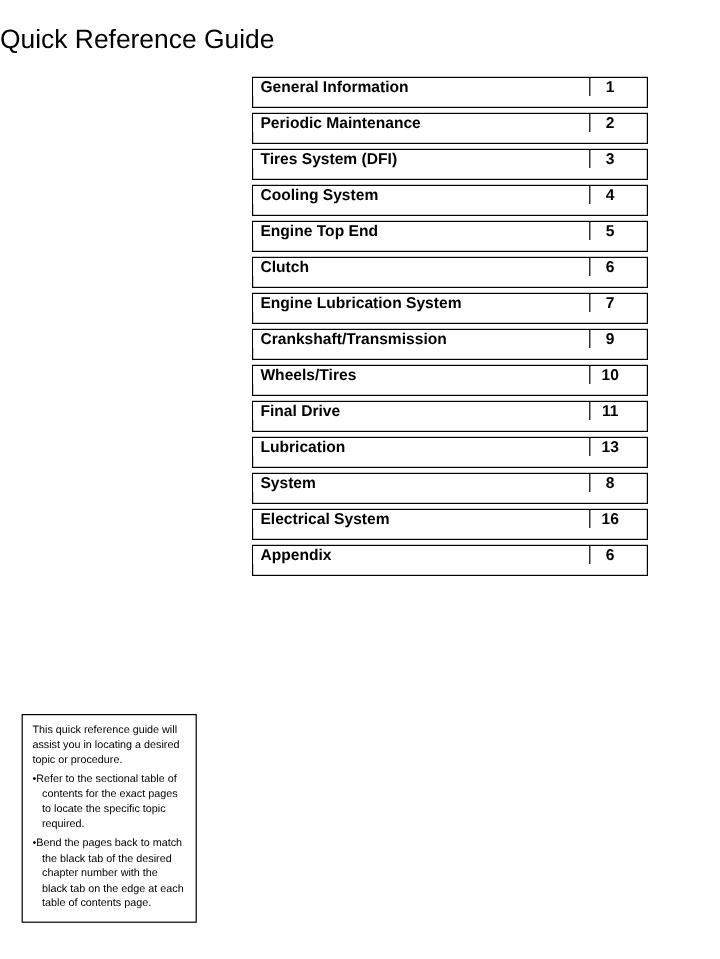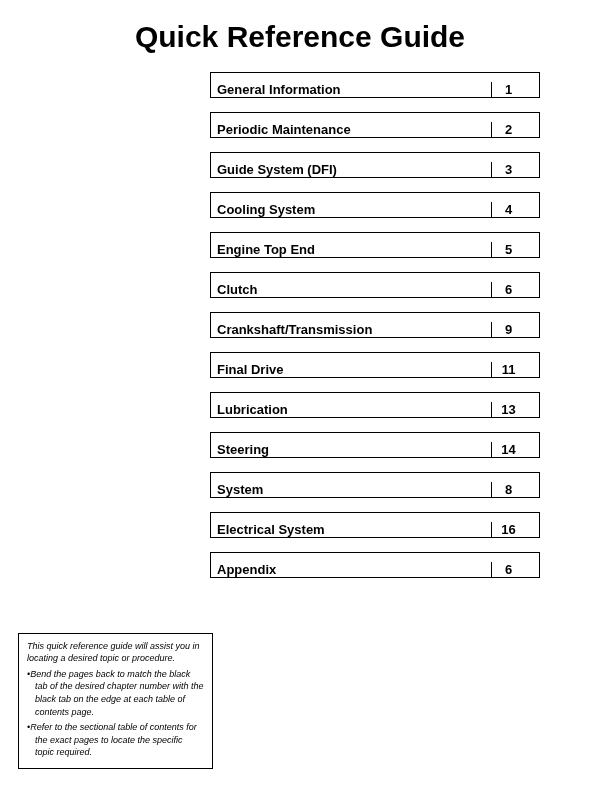--- a/index.html
+++ b/index.html
@@ -18,36 +18,36 @@
 
     .page {
       width: 600px;
       height: 799px;
       background: #fff;
       position: relative;
       padding: 20px 0;
     }
 
     .title {
-      text-align: center;
-      font-size: 30px;
-      font-weight: bold;
+      text-align: left;
+      font-size: 22px;
+      font-weight: normal;
       margin-bottom: 18px;
       color: #000;
     }
 
     .toc-container {
       margin-left: 210px;
       width: 330px;
     }
 
     .toc-row {
       display: flex;
-      align-items: flex-end;
-      margin-bottom: 14px;
+      align-items: flex-start;
+      margin-bottom: 4px;
       border: 1.5px solid #000;
       height: 26px;
     }
 
     .toc-label {
       flex: 1;
       font-weight: bold;
       font-size: 13px;
       padding-left: 6px;
       display: flex;
@@ -71,28 +71,27 @@
     .toc-tab {
       width: 14px;
       background: #222;
       flex-shrink: 0;
     }
 
     .note-box {
       position: absolute;
       left: 18px;
       bottom: 30px;
-      width: 195px;
+      width: 146px;
       border: 1.5px solid #000;
       padding: 6px 8px;
       font-size: 9px;
       color: #000;
       line-height: 1.4;
       background: #fff;
-      font-style: italic;
     }
 
     .note-box p {
       margin-bottom: 3px;
     }
 
     .note-box p.bullet {
       padding-left: 8px;
       text-indent: -8px;
     }
@@ -109,57 +108,62 @@
         <div class="toc-label">General Information</div>
         <div class="toc-num">1</div>
         <div class="toc-tab"></div>
       </div>
       <div class="toc-row">
         <div class="toc-label">Periodic Maintenance</div>
         <div class="toc-num">2</div>
         <div class="toc-tab"></div>
       </div>
       <div class="toc-row">
-        <div class="toc-label">Guide System (DFI)</div>
+        <div class="toc-label">Tires System (DFI)</div>
         <div class="toc-num">3</div>
         <div class="toc-tab"></div>
       </div>
       <div class="toc-row">
         <div class="toc-label">Cooling System</div>
         <div class="toc-num">4</div>
         <div class="toc-tab"></div>
       </div>
       <div class="toc-row">
         <div class="toc-label">Engine Top End</div>
         <div class="toc-num">5</div>
         <div class="toc-tab"></div>
       </div>
       <div class="toc-row">
         <div class="toc-label">Clutch</div>
         <div class="toc-num">6</div>
         <div class="toc-tab"></div>
       </div>
       <div class="toc-row">
+        <div class="toc-label">Engine Lubrication System</div>
+        <div class="toc-num">7</div>
+        <div class="toc-tab"></div>
+      </div>
+      <div class="toc-row">
         <div class="toc-label">Crankshaft/Transmission</div>
         <div class="toc-num">9</div>
+        <div class="toc-tab"></div>
+      </div>
+      <div class="toc-row">
+        <div class="toc-label">Wheels/Tires</div>
+        <div class="toc-num">10</div>
         <div class="toc-tab"></div>
       </div>
       <div class="toc-row">
         <div class="toc-label">Final Drive</div>
         <div class="toc-num">11</div>
         <div class="toc-tab"></div>
       </div>
       <div class="toc-row">
         <div class="toc-label">Lubrication</div>
         <div class="toc-num">13</div>
-        <div class="toc-tab"></div>
-      </div>
-      <div class="toc-row">
-        <div class="toc-label">Steering</div>
-        <div class="toc-num">14</div>
         <div class="toc-tab"></div>
       </div>
       <div class="toc-row">
         <div class="toc-label">System</div>
         <div class="toc-num">8</div>
         <div class="toc-tab"></div>
       </div>
       <div class="toc-row">
         <div class="toc-label">Electrical System</div>
         <div class="toc-num">16</div>
@@ -167,17 +171,17 @@
       </div>
       <div class="toc-row">
         <div class="toc-label">Appendix</div>
         <div class="toc-num">6</div>
         <div class="toc-tab"></div>
       </div>
     </div>
 
   <div class="note-box">
     <p>This quick reference guide will assist you in locating a desired topic or procedure.</p>
+    <p class="bullet">•Refer to the sectional table of contents for the exact pages to locate the specific topic required.</p>
     <p class="bullet">•Bend the pages back to match the black tab of the desired chapter number with the black tab on the edge at each table of contents page.</p>
-    <p class="bullet">•Refer to the sectional table of contents for the exact pages to locate the specific topic required.</p>
   </div>
 
 </div>
 
 </body></html>

